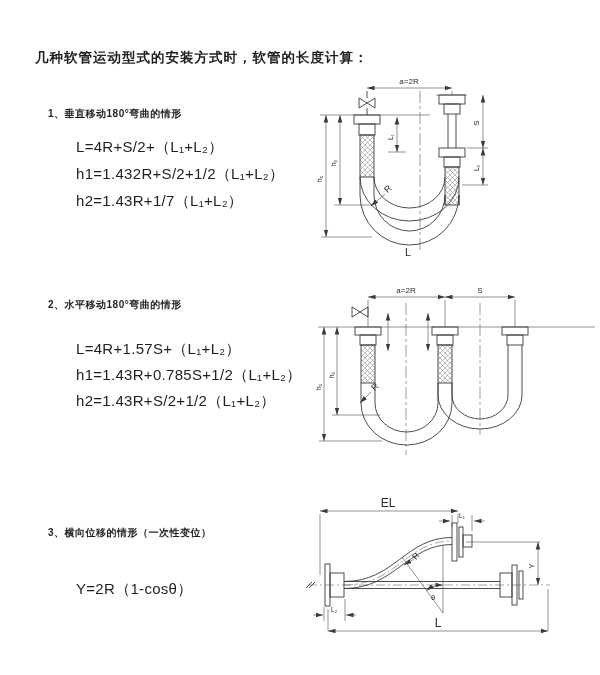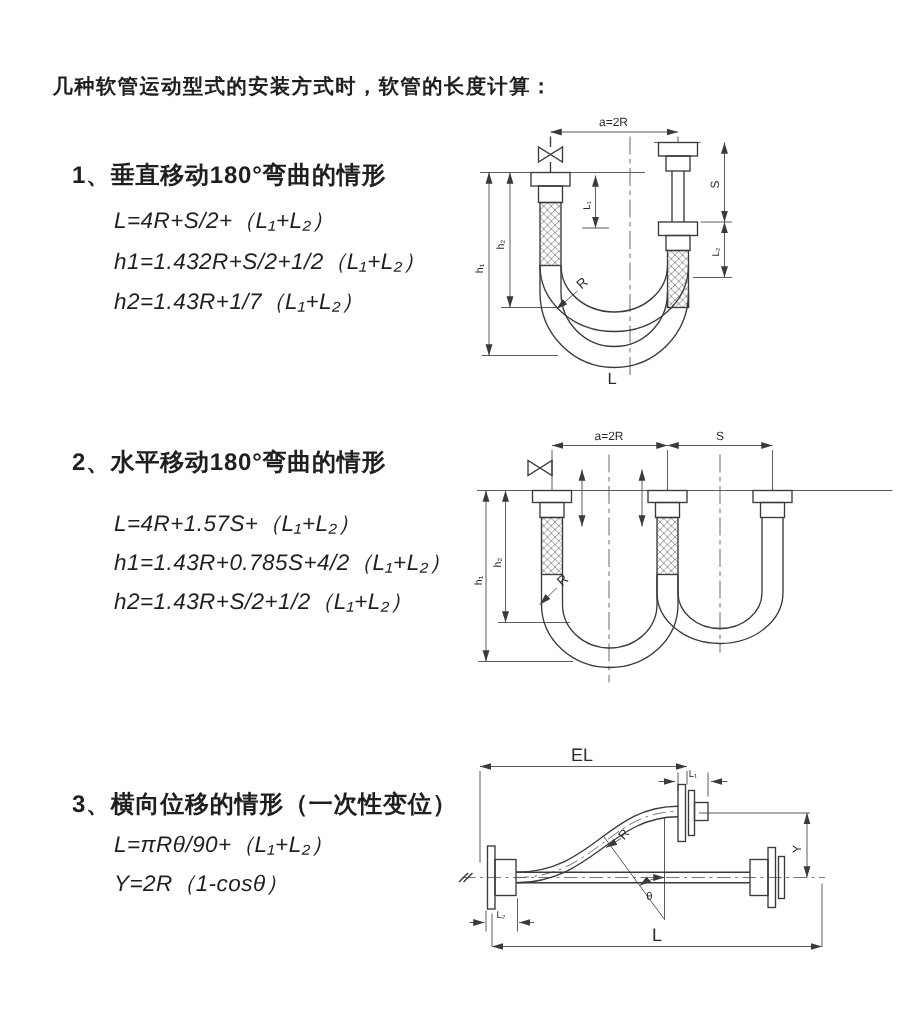--- a/index.html
+++ b/index.html
@@ -1,20 +1,20 @@
 <!DOCTYPE html>
 <html><head>
 <meta charset="utf-8">
 <style>
   html,body{margin:0;padding:0;}
   .page{position:relative;width:600px;height:675px;background:#ffffff;overflow:hidden;
         font-family:"Liberation Sans","DejaVu Sans",sans-serif;color:#1f1f1f;}
   .title{position:absolute;left:35px;top:21px;font-size:13.5px;font-weight:bold;letter-spacing:1px;margin-top:28px;}
-  .sec-h{position:absolute;left:48px;font-size:16px;font-weight:bold;letter-spacing:0.5px;}
-  .f{position:absolute;left:76px;font-size:15px;letter-spacing:0.3px;font-style:italic;}
+  .sec-h{position:absolute;left:48px;font-size:10px;font-weight:bold;letter-spacing:0.5px;}
+  .f{position:absolute;left:76px;font-size:15px;letter-spacing:0.3px;}
   .dia{position:absolute;}
   .d1{left:310px;top:65px;width:290px;height:195px;}
   .d2{left:310px;top:283px;width:290px;height:180px;}
   .d3{left:300px;top:495px;width:300px;height:155px;}
   svg text{font-family:"Liberation Sans","DejaVu Sans",sans-serif;fill:#2a2a2a;}
   .obj{stroke:#3a3a3a;stroke-width:0.9;fill:none;}
   .dim{stroke:#4a4a4a;stroke-width:0.6;fill:none;}
   .cl{stroke:#5a5a5a;stroke-width:0.6;fill:none;stroke-dasharray:12 3 3 3;}
   .hcl{stroke:#5a5a5a;stroke-width:0.55;fill:none;stroke-dasharray:9 3 2 3;}
 </style>
@@ -25,25 +25,24 @@
 
   <div class="title">几种软管运动型式的安装方式时，软管的长度计算：</div>
 
   <div class="sec-h" style="top:107px">1、垂直移动180°弯曲的情形</div>
   <div class="f" style="top:138px">L=4R+S/2+（L₁+L₂）</div>
   <div class="f" style="top:165px">h1=1.432R+S/2+1/2（L₁+L₂）</div>
   <div class="f" style="top:192px">h2=1.43R+1/7（L₁+L₂）</div>
 
   <div class="sec-h" style="top:298px">2、水平移动180°弯曲的情形</div>
   <div class="f" style="top:340px">L=4R+1.57S+（L₁+L₂）</div>
-  <div class="f" style="top:366px">h1=1.43R+0.785S+4/2（L₁+L₂）</div>
+  <div class="f" style="top:366px">h1=1.43R+0.785S+1/2（L₁+L₂）</div>
   <div class="f" style="top:392px">h2=1.43R+S/2+1/2（L₁+L₂）</div>
 
   <div class="sec-h" style="top:526px">3、横向位移的情形（一次性变位）</div>
-  <div class="f" style="top:554px">L=πRθ/90+（L₁+L₂）</div>
   <div class="f" style="top:580px">Y=2R（1-cosθ）</div>
 
   <svg class="dia d1" viewBox="0 0 290 195">
     <defs>
       <pattern id="hb1" patternUnits="userSpaceOnUse" width="5" height="5">
         <path d="M0 5 L5 0 M0 0 L5 5" stroke="#7a7a7a" stroke-width="0.5"></path>
       </pattern>
       <marker id="ar1" markerUnits="userSpaceOnUse" markerWidth="8" markerHeight="6" refX="7.5" refY="3" orient="auto-start-reverse">
         <path d="M0 0.7 L7.5 3 L0 5.3 Z" fill="#3a3a3a"></path>
       </marker>

